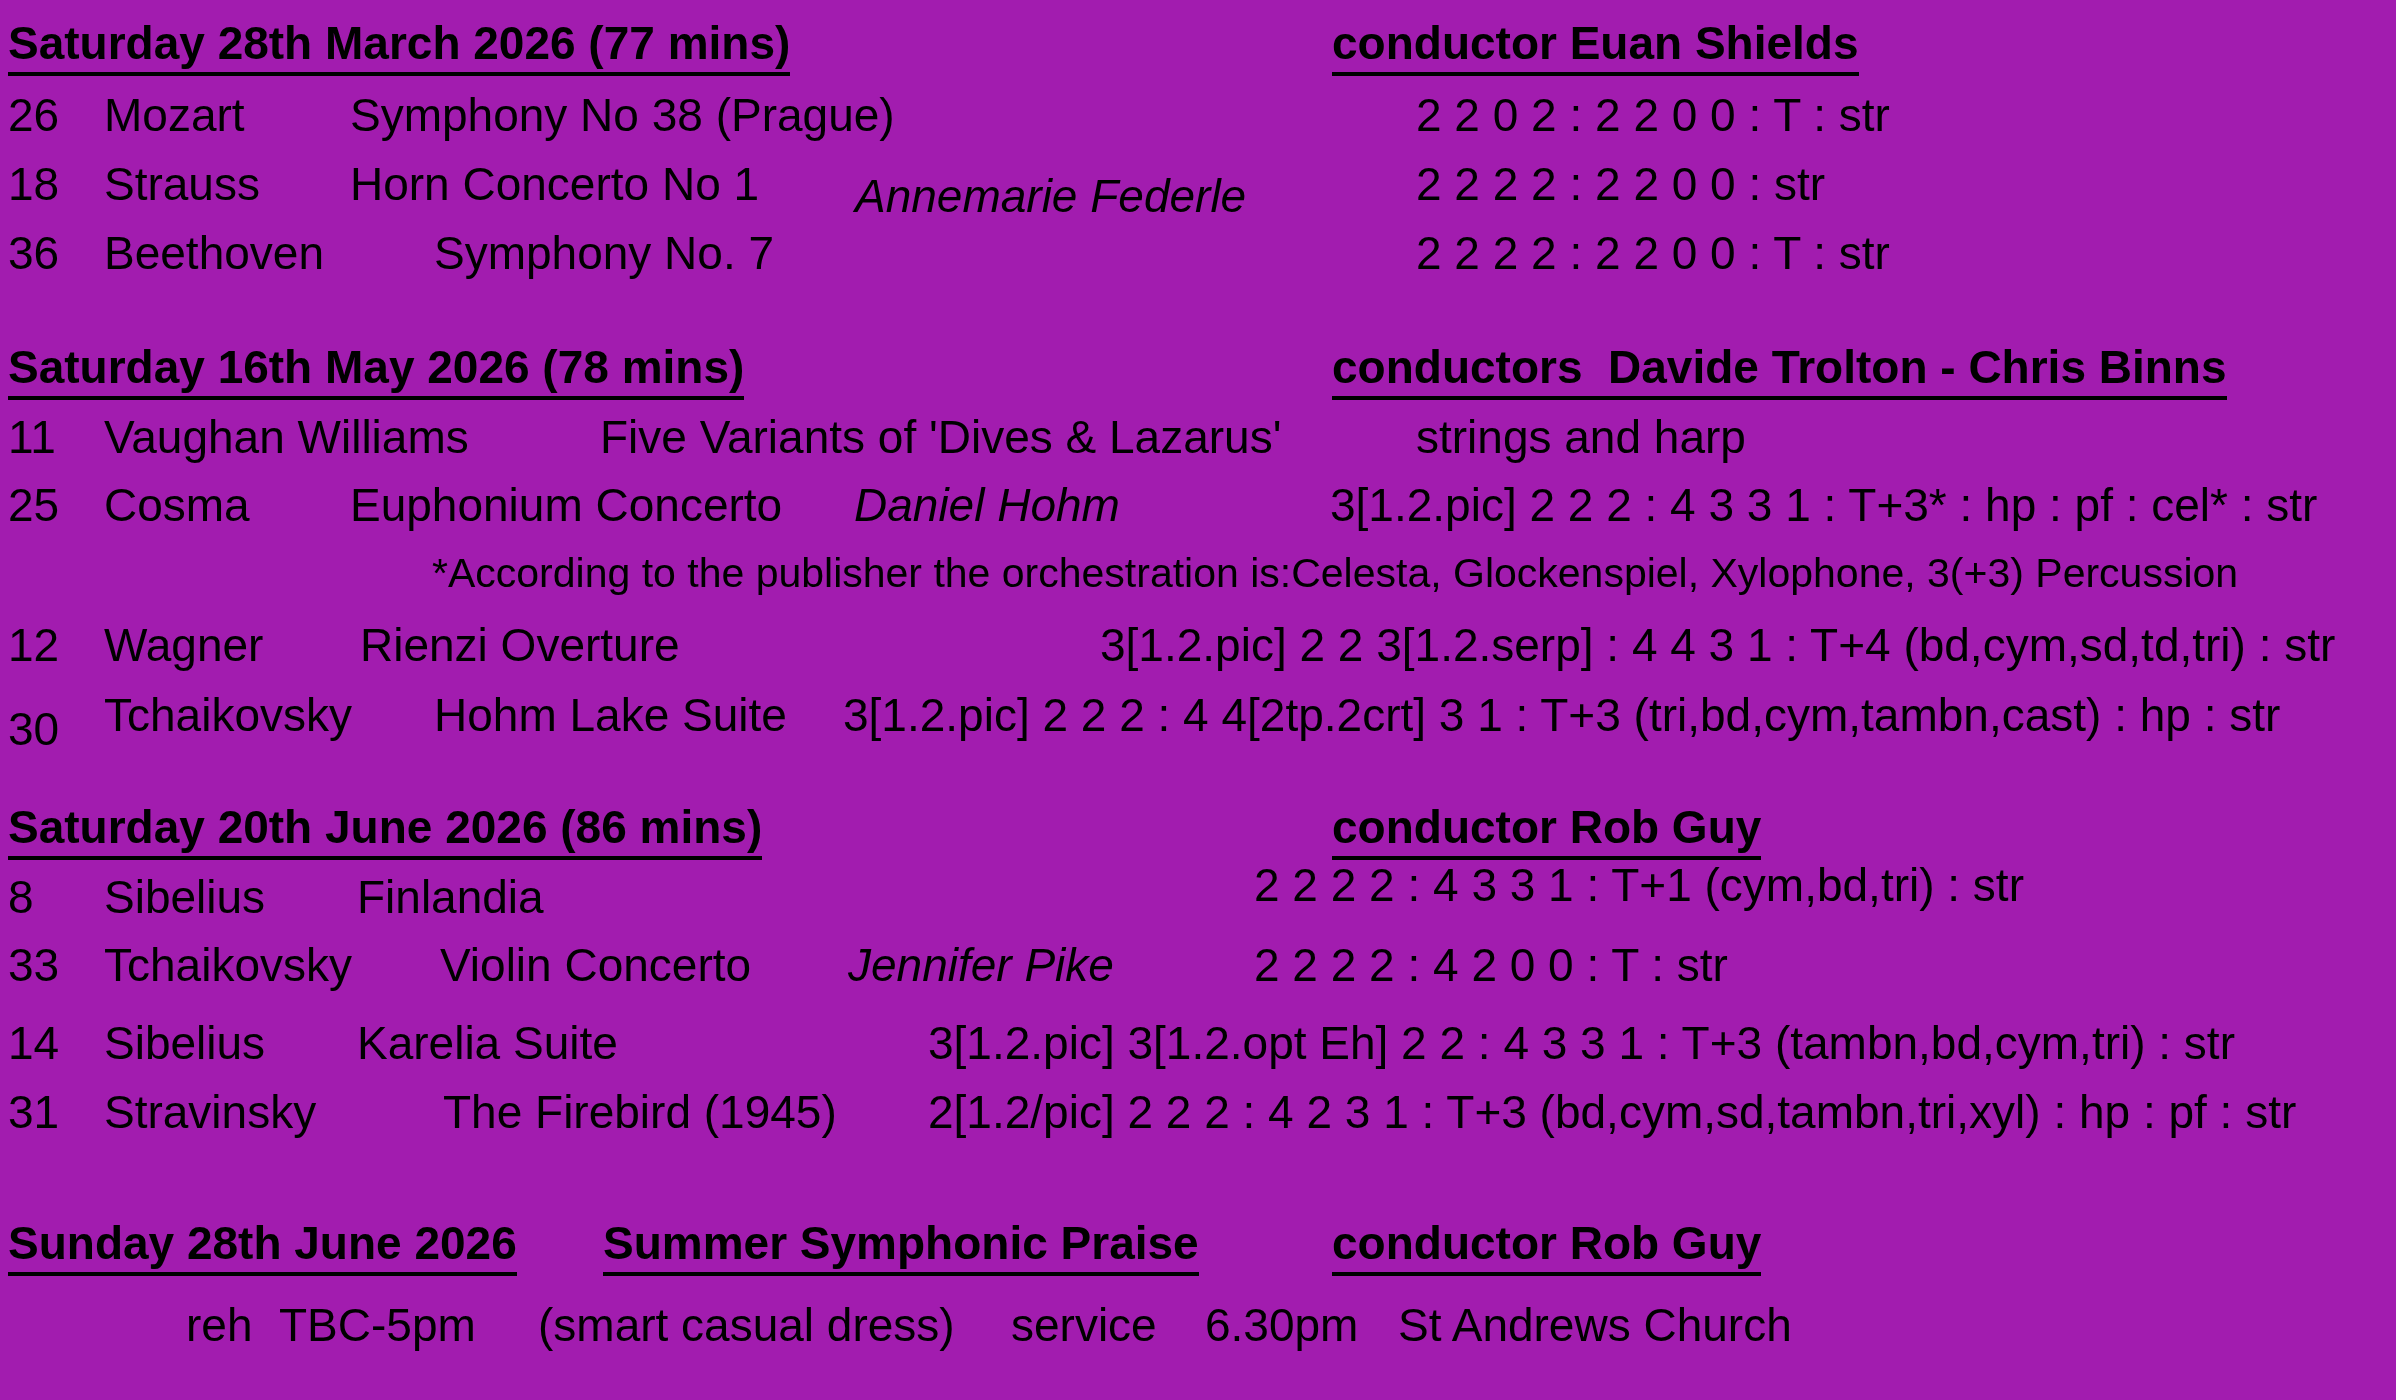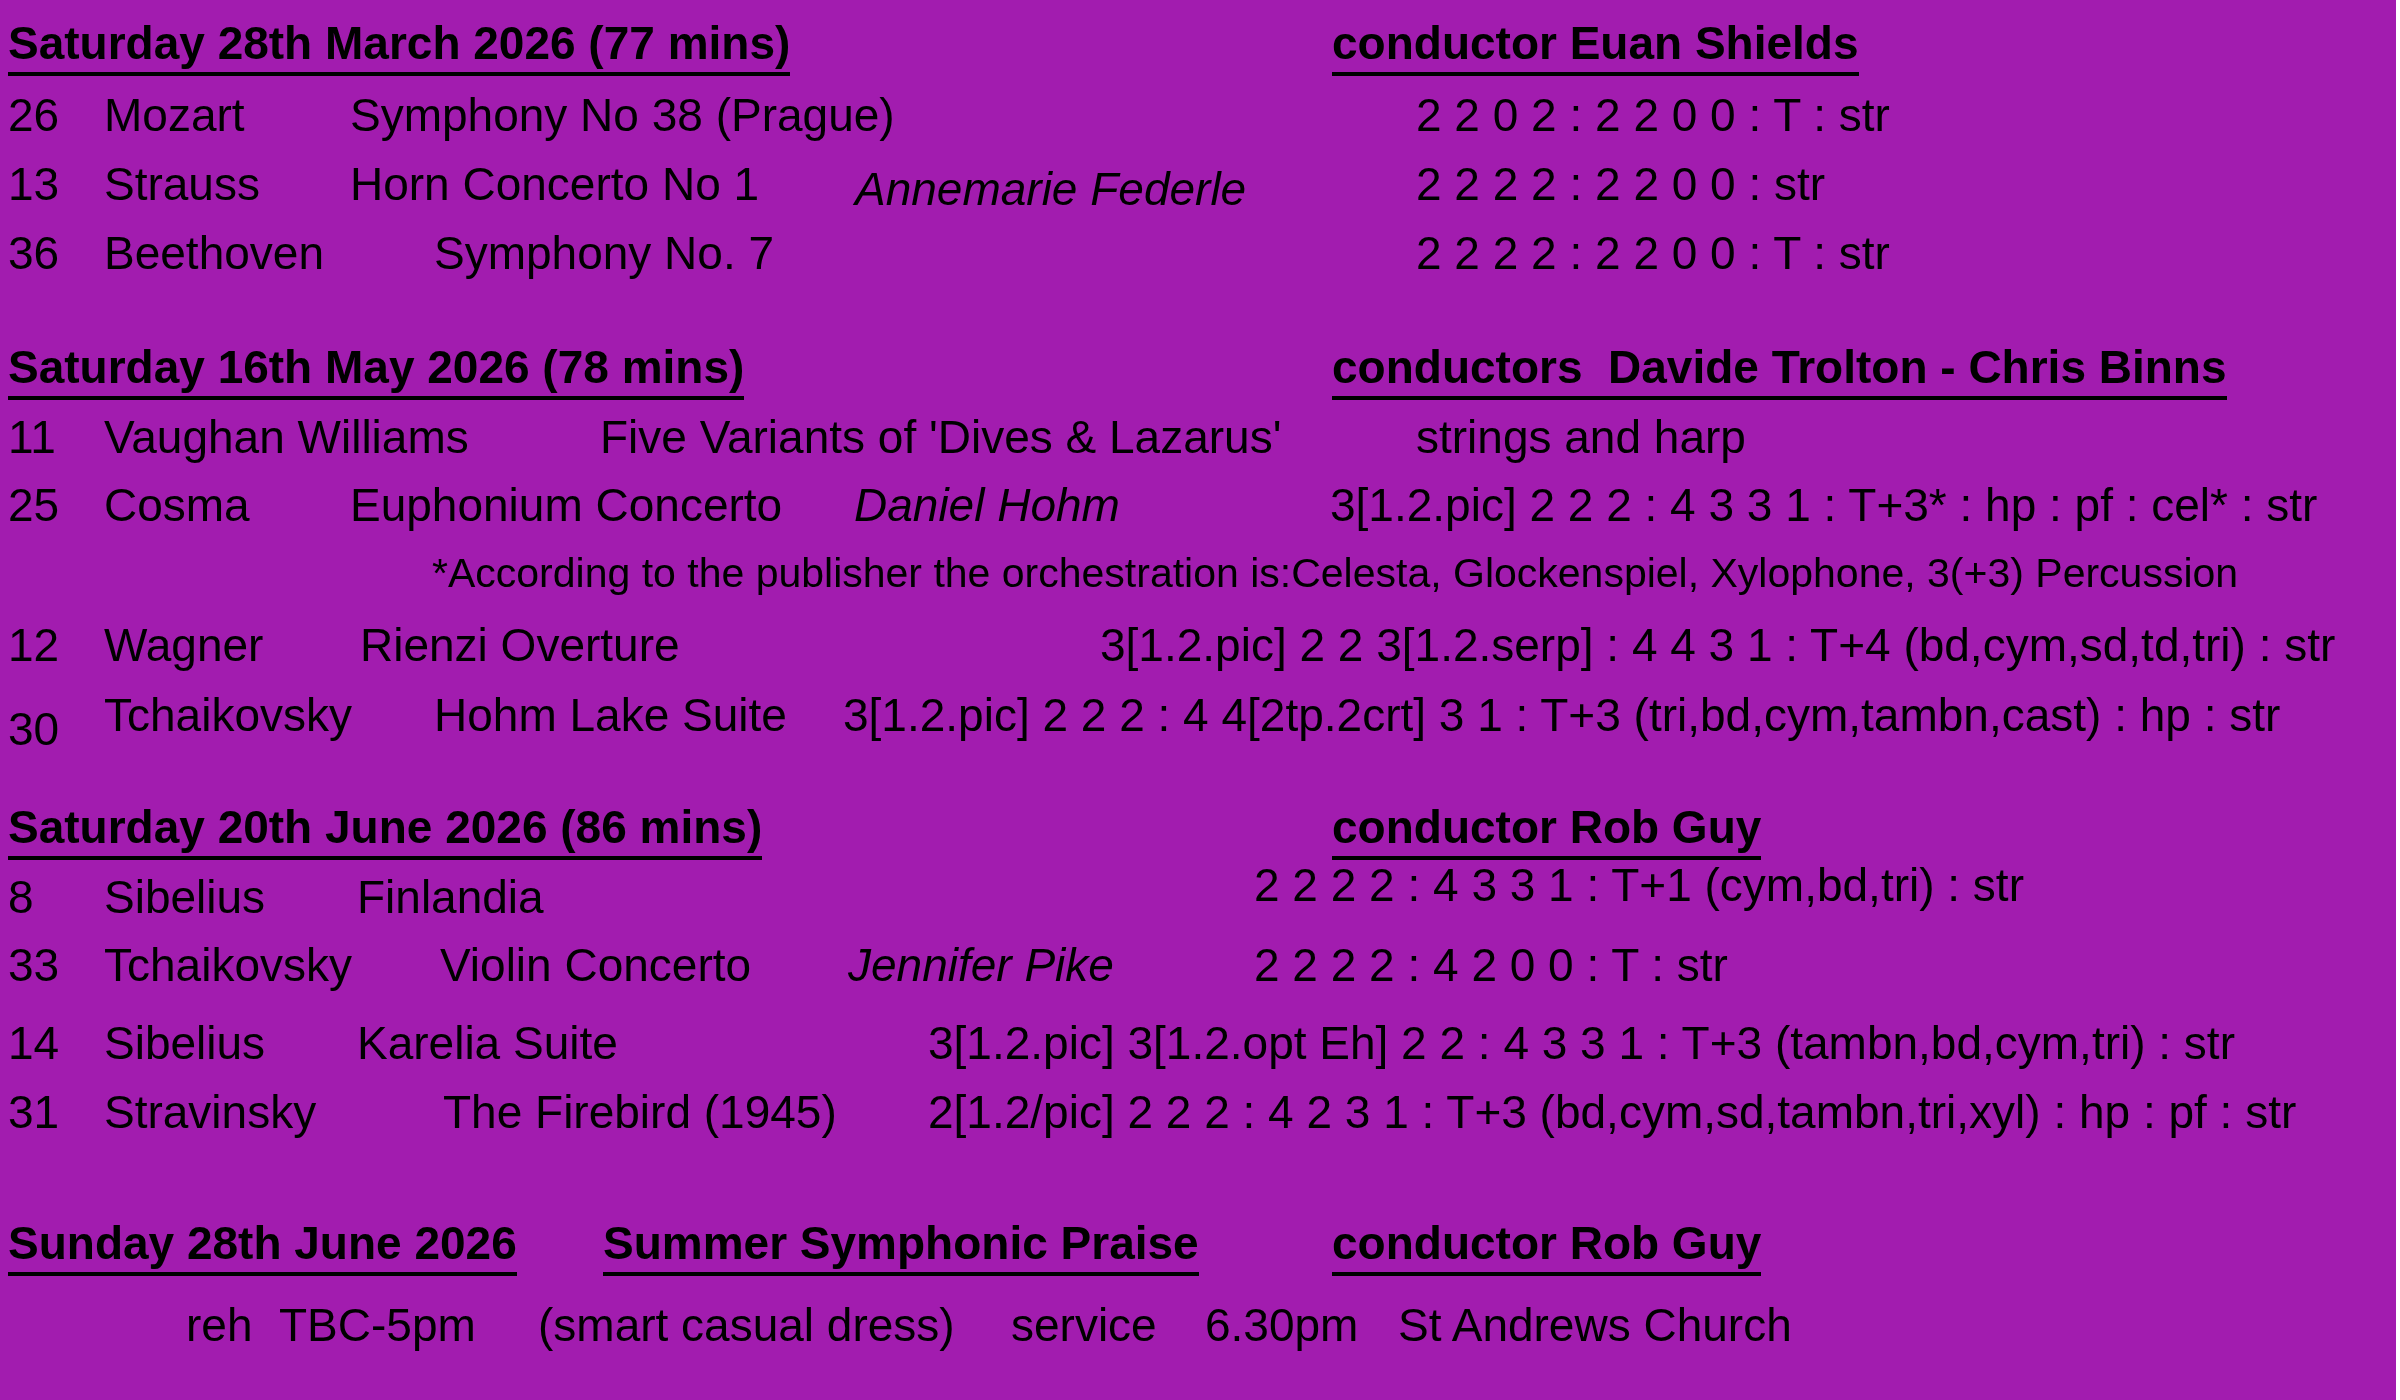--- a/index.html
+++ b/index.html
@@ -38,24 +38,24 @@
     <span class="t h" style="left:8px;top:18px">Saturday 28th March 2026 (77 mins)</span>
     <span class="t h" style="left:1332px;top:18px">conductor Euan Shields</span>
 
     <div>
       <span class="t" style="left:8px;top:90px">26</span>
       <span class="t" style="left:104px;top:90px">Mozart</span>
       <span class="t" style="left:350px;top:90px">Symphony No 38 (Prague)</span>
       <span class="t" style="left:1416px;top:90px">2 2 0 2 : 2 2 0 0 : T : str</span>
     </div>
     <div>
-      <span class="t" style="left:8px;top:159px">13</span>
+      <span class="t" style="left:8px;top:159px">18</span>
       <span class="t" style="left:104px;top:159px">Strauss</span>
       <span class="t" style="left:350px;top:159px">Horn Concerto No 1</span>
-      <span class="t i" style="left:855px;top:164px">Annemarie Federle</span>
+      <span class="t i" style="left:855px;top:171px">Annemarie Federle</span>
       <span class="t" style="left:1416px;top:159px">2 2 2 2 : 2 2 0 0 : str</span>
     </div>
     <div>
       <span class="t" style="left:8px;top:228px">36</span>
       <span class="t" style="left:104px;top:228px">Beethoven</span>
       <span class="t" style="left:434px;top:228px">Symphony No. 7</span>
       <span class="t" style="left:1416px;top:228px">2 2 2 2 : 2 2 0 0 : T : str</span>
     </div>
   </div>
 

